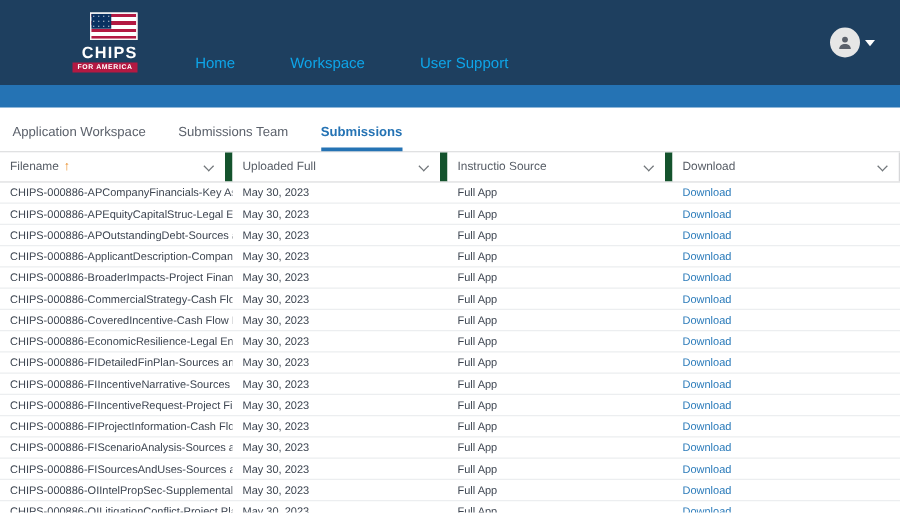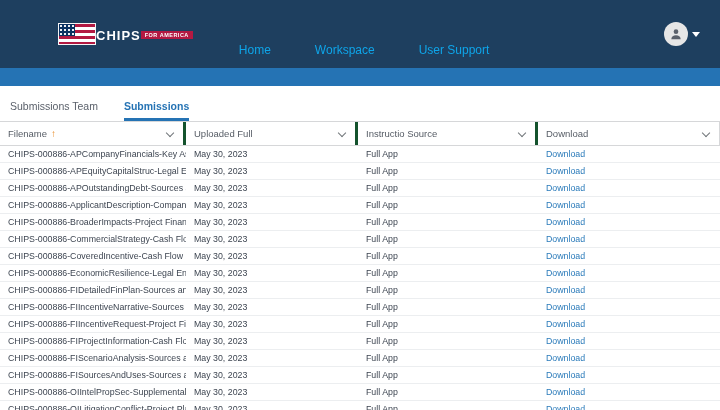--- a/index.html
+++ b/index.html
@@ -4,21 +4,21 @@
 <style>
   * { margin:0; padding:0; box-sizing:border-box; }
   html,body { width:720px; height:410px; overflow:hidden; background:#fff;
               font-family:"Liberation Sans", sans-serif; }
 
   
   .topbar { height:68px; background:var(--header-bg,#1e3f5f); display:flex;
             align-items:center; padding:0 18px; position:relative; }
   .subbar { height:18px; background:var(--subheader-bg,#2573b4); }
 
-  .logo { display:flex; align-items:center; margin:0 46px 0 40px; }
+  .logo { display:flex; flex-direction:column; align-items:flex-end; margin:0 46px 0 40px; }
   .logo-flag { width:38px; height:22px; border:1px solid #f5f5f5; background:#fff; position:relative; overflow:hidden; }
   .logo-flag .stripes { position:absolute; inset:0;
     background:repeating-linear-gradient(#b31942 0 3px,#ffffff 3px 6px); }
   .logo-flag .canton { position:absolute; left:0; top:0; width:16px; height:12px; background:#0a3161;
     background-image:radial-gradient(#fff 0.7px, transparent 0.8px); background-size:4px 4px; }
   .logo-brand { color:#fff; font-weight:bold; font-size:13px; letter-spacing:1px; margin-top:2px; }
   .logo-sub { background:#b31942; color:#fff; font-size:5.5px; font-weight:bold; padding:1px 4px;
               letter-spacing:0.5px; margin-top:1px; text-transform:uppercase; }
 
   .nav { display:flex; gap:44px; align-items:center; }
@@ -33,21 +33,21 @@
 
   
   .tabs { display:flex; gap:26px; padding:14px 10px 0 10px; }
   .tab { font-size:10.5px; color:#5b616b; padding-bottom:6px; cursor:pointer; border-bottom:3px solid transparent; }
   .tab.active { color:var(--accent-blue,#2573b4); font-weight:bold; border-bottom-color:var(--accent-blue,#2573b4); }
 
   
   .table { width:100%; border-top:1px solid #d6d7d9; }
   .thead { display:grid; grid-template-columns:186px 172px 180px 1fr; border-bottom:1px solid #d6d7d9; }
   .th { position:relative; height:23px; display:flex; align-items:center; padding:0 22px 0 8px;
-        font-size:9.5px; color:#565c65; border-right:3px solid #14532d; background:#fff; cursor:pointer; }
+        font-size:9.5px; color:#565c65; border-right:6px solid #14532d; background:#fff; cursor:pointer; }
   .th:last-child { border-right:1px solid #d6d7d9; }
   .sort-asc { color:var(--sort-arrow,#e8871e); font-weight:bold; margin-left:4px; font-size:10px; }
   .chev { position:absolute; right:10px; top:8px; width:6px; height:6px;
           border-right:1.5px solid #71767a; border-bottom:1.5px solid #71767a; transform:rotate(45deg); }
 
   .tbody { }
   .tr { display:grid; grid-template-columns:186px 172px 180px 1fr; height:17px; align-items:center;
         border-bottom:1px solid #eceef0; }
   .td { font-size:8.8px; color:#3d4551; padding:0 8px; white-space:nowrap; overflow:hidden; }
   .td a.dl { color:var(--link,#2b7bba); text-decoration:none; cursor:pointer; }
@@ -78,20 +78,21 @@
           <path d="M4 21c0-4.4 3.6-7 8-7s8 2.6 8 7z"></path>
       </svg>
     </span>
     <span class="caret-down"></span>
   </div>
 </header>
 <div class="subbar"></div>
 
 <main>
   <div class="tabs">
+    <div class="tab">Application Workspace</div>
     <div class="tab">Submissions Team</div>
     <div class="tab active">Submissions</div>
   </div>
 
   <div class="table">
     <div class="thead">
       <div class="th">
         <span>Filename</span>
         <span class="sort-asc">↑</span>
         <span class="chev"></span>

